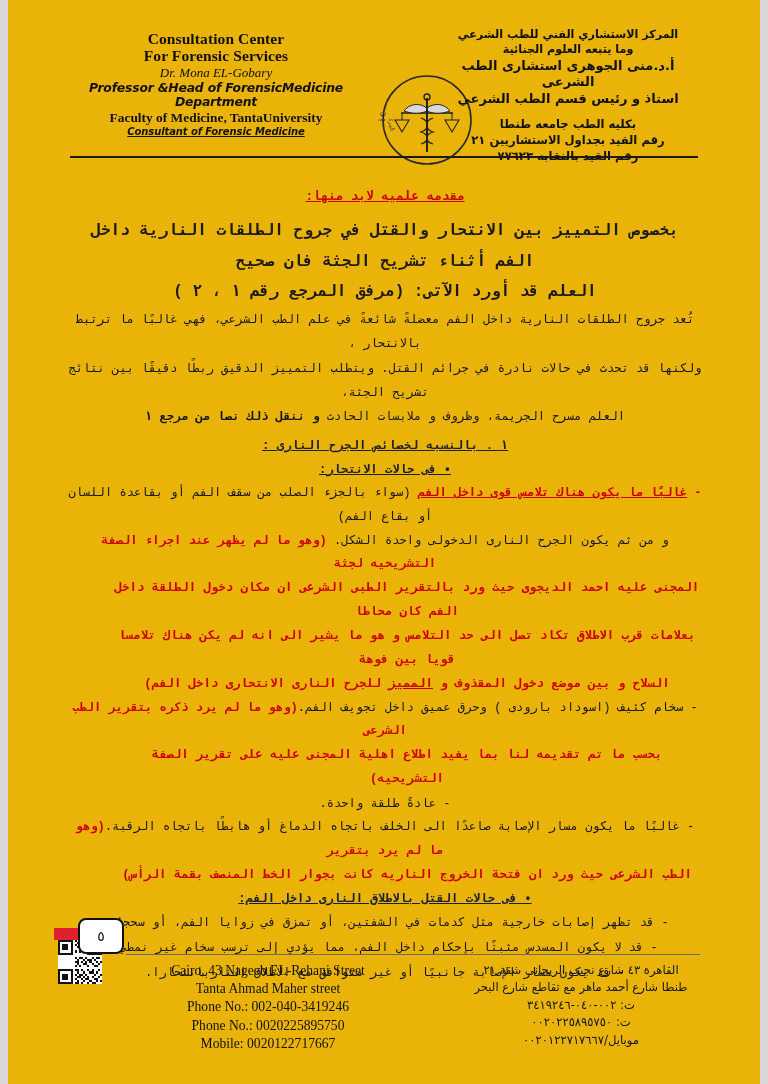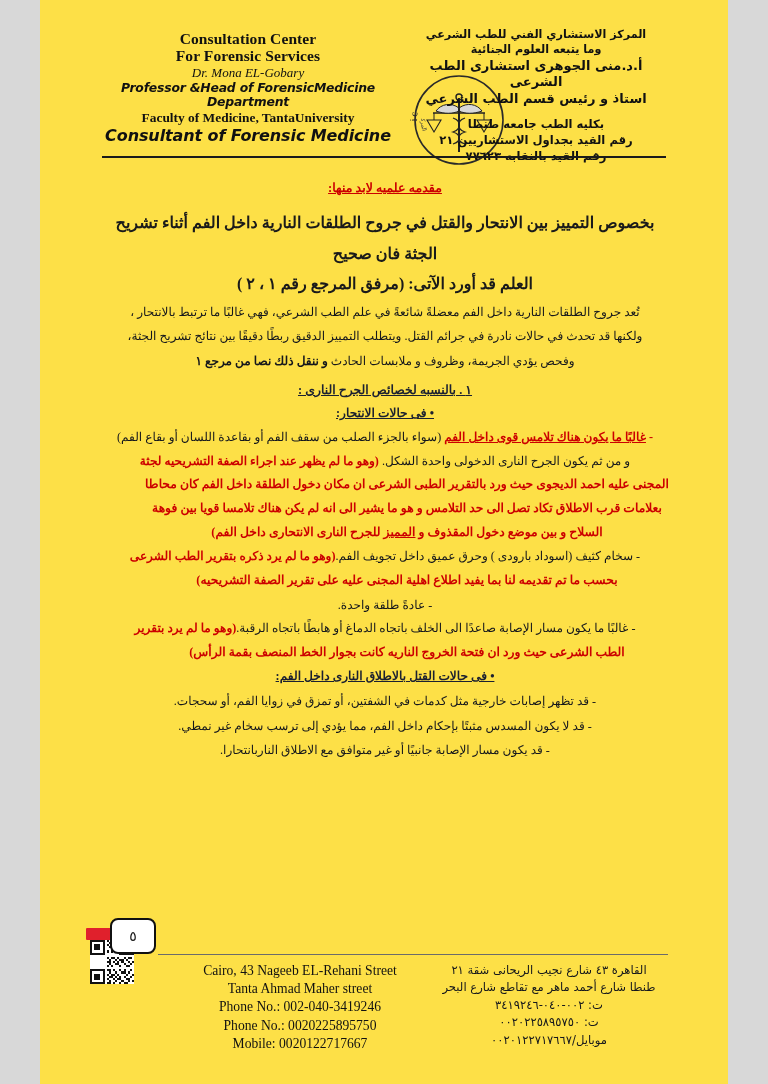--- a/index.html
+++ b/index.html
@@ -3,24 +3,24 @@
 <meta charset="utf-8">
 <title>Forensic Medicine Report</title>
 <style>
   html, body {
     margin: 0;
     padding: 0;
     background: #d8d8d8;
   }
   .page {
     position: relative;
-    width: 688px;
+    width: 752px;
     height: 1084px;
     margin: 0 auto;
-    background: #fde047;
+    background: #eab308;
     overflow: hidden;
     font-family: "Liberation Serif", "DejaVu Serif", serif;
     color: #111;
   }
 
   
   .letterhead {
     position: absolute;
     top: 22px;
     left: 0;
@@ -60,23 +60,24 @@
   .lh-en .l5 {
     font-family: "Liberation Serif", serif;
     font-weight: bold;
     font-size: 13.4px;
     line-height: 1.2;
   }
   .lh-en .l6 {
     font-family: "DejaVu Sans", sans-serif;
     font-weight: bold;
     font-style: italic;
-    font-size: 16px;
+    font-size: 10px;
     line-height: 1.2;
     letter-spacing: -.1px;
+    text-decoration: underline;
   }
 
   
   .seal {
     position: absolute;
     left: 363px;
     top: 42px;
     width: 112px;
     height: 112px;
   }
@@ -112,25 +113,25 @@
     position: absolute;
     left: 62px;
     right: 62px;
     top: 156px;
     border-top: 2.4px solid #1a1a1a;
   }
 
   
   .body {
     position: absolute;
-    top: 180px;
+    top: 188px;
     left: 60px;
     right: 58px;
     direction: rtl;
-    font-family: Liberation Serif, serif;
+    font-family: Liberation Mono, monospace;
   }
 
   .red   { color: #cc0000; }
   .b     { font-weight: bold; }
   .u     { text-decoration: underline; }
 
   .t-title {
     font-size: 12.6px;
     font-weight: bold;
     color: #cc0000;
@@ -325,21 +326,21 @@
 
     <div class="t-title">مقدمه علميه لابد منها:</div>
 
     <div class="t-lead">بخصوص التمييز بين الانتحار والقتل في جروح الطلقات النارية داخل الفم أثناء تشريح الجثة فان صحيح</div>
     <div class="t-lead">العلم قد أورد الآتى: (مرفق المرجع رقم ١ ، ٢ )</div>
 
     <div class="t-para">تُعد جروح الطلقات النارية داخل الفم معضلةً شائعةً في علم الطب الشرعي، فهي غالبًا ما ترتبط بالانتحار ،</div>
     <div class="t-para">ولكنها قد تحدث في حالات نادرة في جرائم القتل. ويتطلب التمييز الدقيق ربطًا دقيقًا بين نتائج تشريح الجثة،</div>
 
     <div class="t-para">
-      <span>وفحص يؤدي الجريمة، وظروف و ملابسات الحادث</span>
+      <span>العلم مسرح الجريمة، وظروف و ملابسات الحادث</span>
       <span class="b">و ننقل ذلك نصا من  مرجع ١</span>
     </div>
 
     <div class="t-sec">
       <span class="u">١ . بالنسبه لخصائص الجرح النارى :</span>
     </div>
 
     <div class="t-bullet">
       <span class="u">• فى حالات  الانتحار:</span>
     </div>

